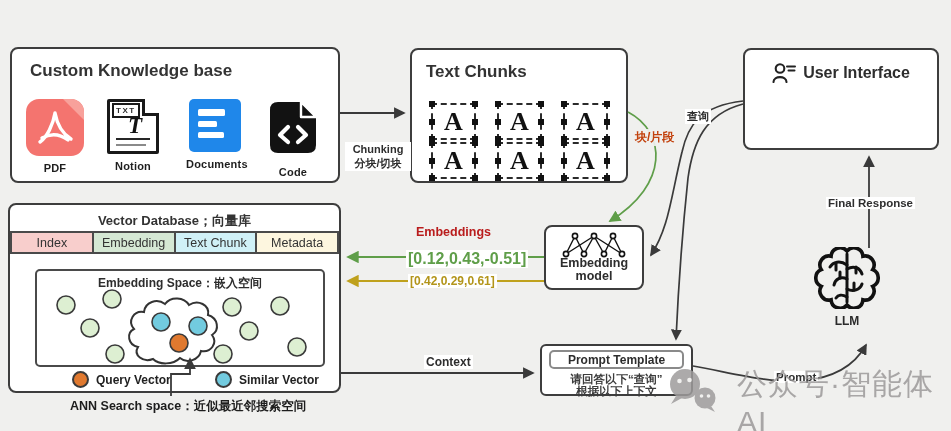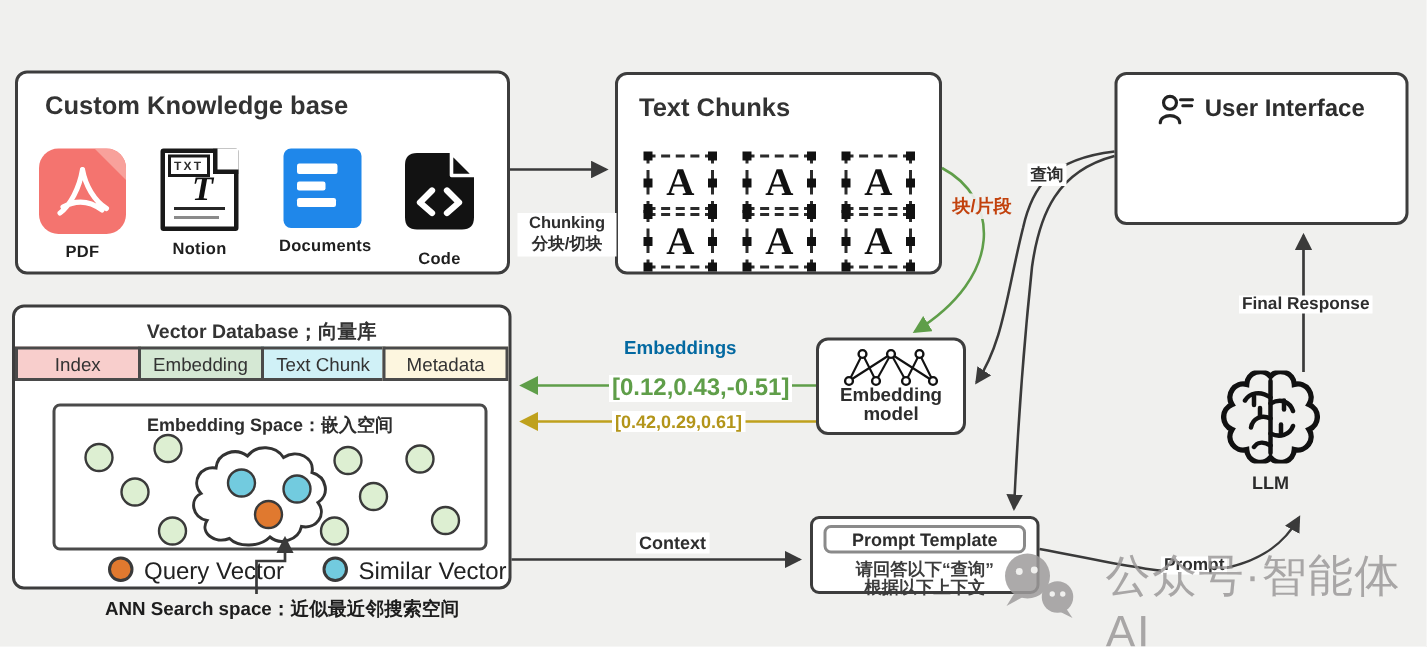--- a/index.html
+++ b/index.html
@@ -50,41 +50,41 @@
   .vdb-row{position:absolute;left:0;right:0;top:26px;height:23px;display:flex;}
   .vdb-row .cell{flex:1;border:2px solid #4a4a4a;margin-left:-2px;display:flex;align-items:center;justify-content:center;
     font-size:12.5px;color:#333;box-sizing:border-box;}
   .vdb-row .cell:first-child{margin-left:0;}
   .c-index{background:#f8cecc;}.c-embed{background:#d5e8d4;}.c-chunk{background:#d0f1f7;}.c-meta{background:#fdf6df;}
   .es-box{position:absolute;left:25px;top:64px;width:290px;height:98px;border:2px solid #4a4a4a;border-radius:5px;background:#fff;box-sizing:border-box;}
   .es-title{position:absolute;left:0;right:0;top:4px;text-align:center;font-size:12px;font-weight:700;}
   .dot{position:absolute;width:17px;height:17px;border-radius:50%;border:2px solid #3a3a3a;box-sizing:border-box;}
   .q-dot{background:#e0792f;left:62px;top:166px;}
   .s-dot{background:#72cbdf;left:205px;top:166px;}
-  .legend-label{position:absolute;font-size:16px;font-weight:400;color:#222;top:168px;}
+  .legend-label{position:absolute;font-size:12px;font-weight:700;color:#222;top:168px;}
   .ann-label{position:absolute;left:70px;top:398px;font-size:12.5px;font-weight:700;color:#1d1d1d;z-index:3;}
   
   .em{left:544px;top:225px;width:100px;height:65px;}
   .em-net{position:absolute;left:50%;top:5px;transform:translateX(-50%);}
   .em-lines{position:absolute;left:0;right:0;bottom:5px;text-align:center;font-size:12.5px;font-weight:700;line-height:13px;}
   
   .pt{left:540px;top:344px;width:153px;height:52px;border-radius:6px;}
   .pt-head{position:absolute;left:7px;right:7px;top:4px;height:19px;border:2px solid #8a8a8a;border-radius:5px;
     display:flex;align-items:center;justify-content:center;font-size:12px;font-weight:700;box-sizing:border-box;}
   .pt-l1{position:absolute;left:0;right:0;top:26px;text-align:center;font-size:11.5px;font-weight:700;color:#3c3c3c;}
   .pt-l2{position:absolute;left:0;right:0;top:38px;text-align:center;font-size:11.5px;font-weight:700;color:#3c3c3c;}
   
   .llm{position:absolute;left:811px;top:247px;width:72px;text-align:center;z-index:1;}
   .llm-label{font-size:12px;font-weight:700;color:#2b2b2b;margin-top:1px;}
   
   .chip{position:absolute;z-index:3;background:#fff;font-weight:700;color:#2e2e2e;padding:0 2px;white-space:nowrap;}
   .chunking-chip{left:345px;top:104px;width:62px;text-align:center;font-size:11px;line-height:1.3;margin-top:38px;}
   .frag-chip{left:633px;top:129px;font-size:12px;color:#c2410c;background:rgba(240,240,238,.92);}
   .query-chip{left:685px;top:109px;font-size:11px;}
-  .embeddings-label{position:absolute;left:416px;top:225px;font-size:12.5px;font-weight:700;color:#0369a1;z-index:3;}
+  .embeddings-label{position:absolute;left:416px;top:225px;font-size:12.5px;font-weight:700;color:#b91c1c;z-index:3;}
   .vec1-chip{left:406px;top:250px;font-size:16px;color:#5f9e49;}
   .vec2-chip{left:408px;top:274px;font-size:12px;color:#b3951a;}
   .context-chip{left:424px;top:355px;font-size:12px;}
   .prompt-chip{left:774px;top:371px;font-size:11.5px;}
   .final-chip{left:826px;top:197px;font-size:11.5px;}
   
   .overlay{position:absolute;inset:0;z-index:2;pointer-events:none;}
   
   .wm{position:absolute;z-index:4;pointer-events:none;}
   .wm-icon{left:664px;top:367px;}

